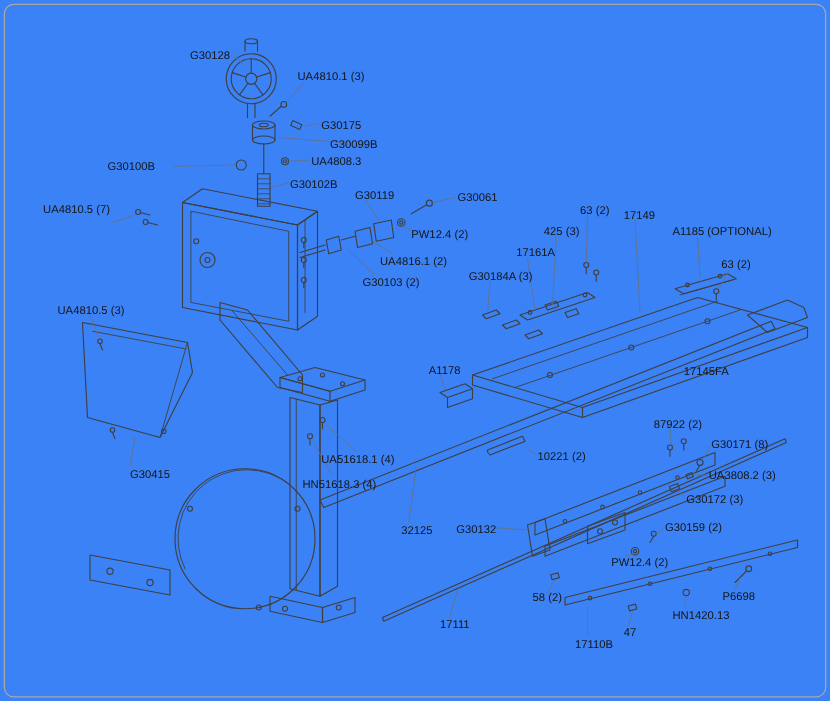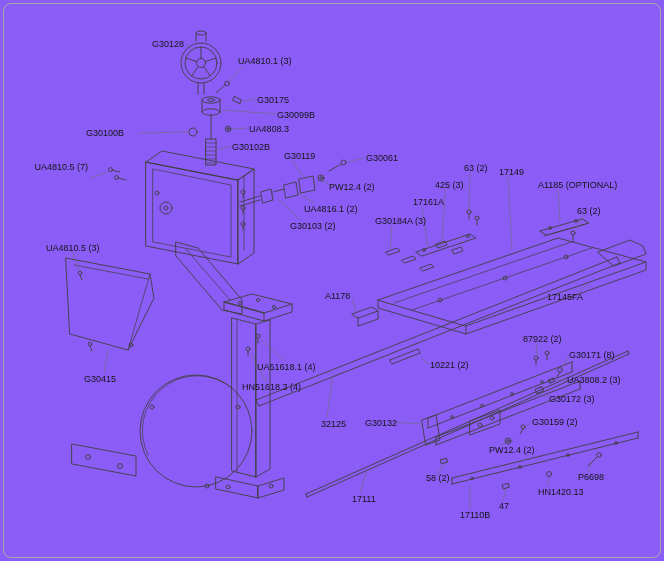--- a/index.html
+++ b/index.html
@@ -1,17 +1,17 @@
 <!DOCTYPE html>
 <html><head>
 <meta charset="utf-8">
 <style>
   html,body{margin:0;padding:0;background:#fff;}
   #stage{
-    position:relative;width:664px;height:561px;background:#8b5cf6;
+    position:relative;width:664px;height:561px;background:#3b82f6;
     font-family:"Liberation Sans",sans-serif;overflow:hidden;
   }
   #frame{
     position:absolute;left:3px;top:3px;width:656px;height:553px;
     border:1px solid #a8a8a8;border-radius:8px;pointer-events:none;
   }
   svg.linework{position:absolute;left:0;top:0;}
   .lbl{
     position:absolute;font-size:9px;line-height:10px;color:#151515;
     white-space:nowrap;letter-spacing:0;
@@ -239,41 +239,41 @@
       <path d="M548,486 L549,477"></path>
       <path d="M588,472 L592,462"></path>
       <path d="M285,361 L261,340"></path>
       <path d="M266,381 L251,354"></path>
     </g>
   </svg>
 
   <span class="lbl r" style="left:124px;top:39px;width:60px">G30128</span>
   <span class="lbl" style="left:238px;top:56px">UA4810.1 (3)</span>
   <span class="lbl" style="left:257px;top:95px">G30175</span>
-  <span class="lbl" style="left:277px;top:110px">G30099B</span>
+  <span class="lbl" style="left:264px;top:110px">G30099B</span>
   <span class="lbl" style="left:249px;top:124px">UA4808.3</span>
   <span class="lbl r" style="left:72px;top:128px;width:52px">G30100B</span>
   <span class="lbl" style="left:232px;top:142px">G30102B</span>
   <span class="lbl" style="left:284px;top:151px">G30119</span>
   <span class="lbl" style="left:366px;top:153px">G30061</span>
   <span class="lbl" style="left:329px;top:182px">PW12.4 (2)</span>
   <span class="lbl" style="left:304px;top:204px">UA4816.1 (2)</span>
   <span class="lbl" style="left:290px;top:221px">G30103 (2)</span>
   <span class="lbl r" style="left:30px;top:162px;width:58px">UA4810.5 (7)</span>
   <span class="lbl" style="left:46px;top:243px">UA4810.5 (3)</span>
-  <span class="lbl" style="left:84px;top:374px">G30415</span>
+  <span class="lbl" style="left:104px;top:374px">G30415</span>
   <span class="lbl" style="left:413px;top:197px">17161A</span>
   <span class="lbl" style="left:435px;top:180px">425 (3)</span>
   <span class="lbl" style="left:464px;top:163px">63 (2)</span>
   <span class="lbl" style="left:499px;top:167px">17149</span>
   <span class="lbl" style="left:538px;top:180px">A1185 (OPTIONAL)</span>
   <span class="lbl" style="left:577px;top:206px">63 (2)</span>
   <span class="lbl" style="left:375px;top:216px">G30184A (3)</span>
   <span class="lbl" style="left:547px;top:292px">17145FA</span>
-  <span class="lbl" style="left:325px;top:291px">A1178</span>
+  <span class="lbl" style="left:343px;top:291px">A1178</span>
   <span class="lbl" style="left:430px;top:360px">10221 (2)</span>
   <span class="lbl" style="left:523px;top:334px">87922 (2)</span>
   <span class="lbl" style="left:569px;top:350px">G30171 (8)</span>
   <span class="lbl" style="left:567px;top:375px">UA3808.2 (3)</span>
   <span class="lbl" style="left:549px;top:394px">G30172 (3)</span>
   <span class="lbl" style="left:532px;top:417px">G30159 (2)</span>
   <span class="lbl" style="left:489px;top:445px">PW12.4 (2)</span>
   <span class="lbl" style="left:321px;top:419px">32125</span>
   <span class="lbl" style="left:365px;top:418px">G30132</span>
   <span class="lbl" style="left:426px;top:473px">58 (2)</span>

